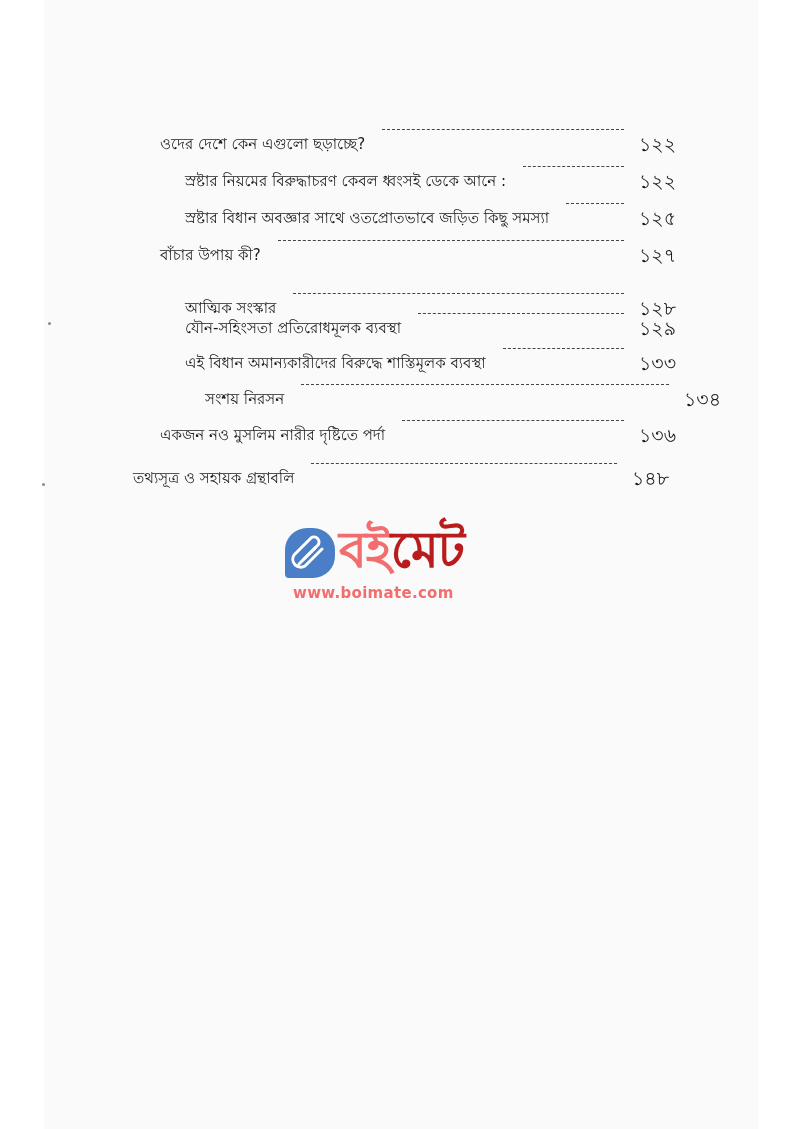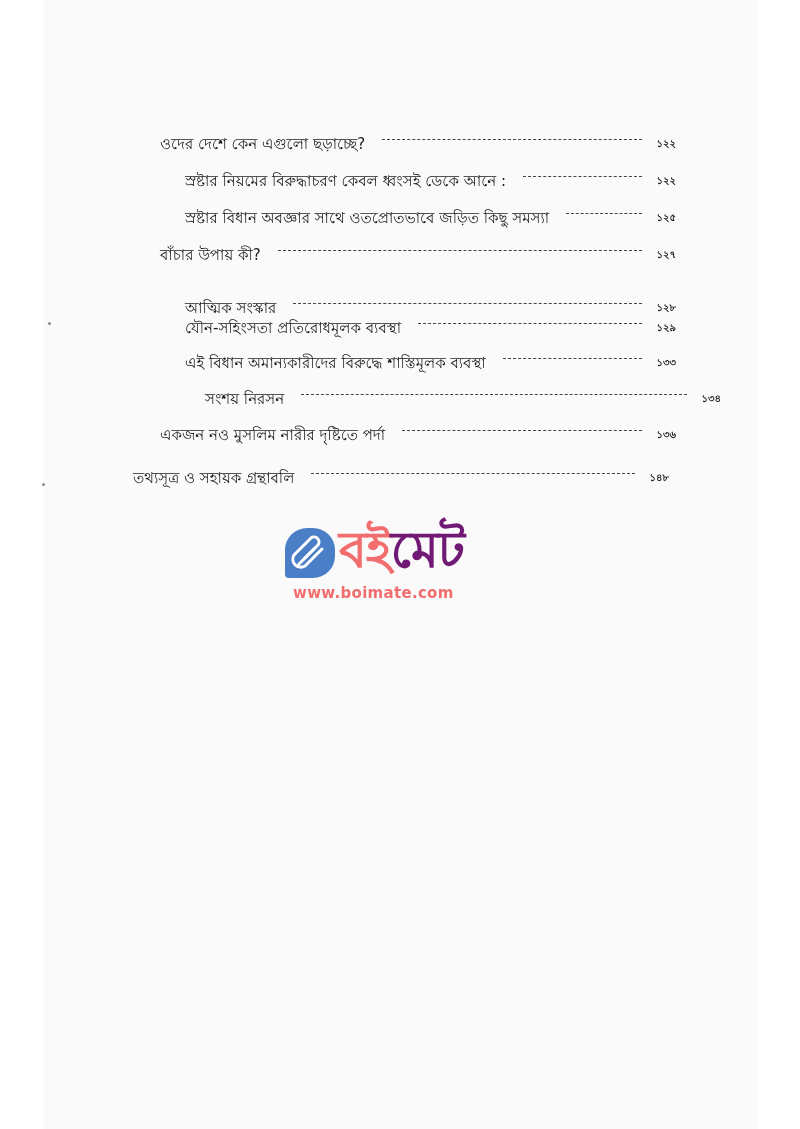--- a/index.html
+++ b/index.html
@@ -32,42 +32,41 @@
     }
     .toc {
       position: absolute;
       left: 0;
       top: 0;
       width: 800px;
     }
     .toc-row {
       position: absolute;
       display: flex;
-      align-items: center;
+      align-items: flex-start;
       font-size: 15px;
       line-height: 20px;
       white-space: nowrap;
       gap: 11px;
     }
     .toc-row .label {
       flex: 0 0 auto;
       padding-right: 6px;
     }
     .toc-row .leader {
       flex: 1 1 auto;
       border-bottom: 1px dashed #444;
       height: 0;
       transform: translateY(-5px);
       min-width: 10px;
     }
     .toc-row .page-num {
       flex: 0 0 auto;
       padding-left: 4px;
-      font-size: 10px;
-      font-weight: bold;
+      font-size: 19px;
     }
     .toc-row.bold .label {
       font-weight: normal;
     }
     .logo {
       position: absolute;
       left: 285px;
       top: 522px;
       width: 230px;
       height: 90px;
@@ -89,21 +88,21 @@
     .logo-text {
       position: absolute;
       left: 54px;
       top: -2px;
       font-size: 50px;
       font-weight: bold;
       line-height: 60px;
       letter-spacing: -1px;
     }
     .logo-text .part1 { color: #f26e6e; }
-    .logo-text .part2 { color: #701a75; }
+    .logo-text .part2 { color: #b91c1c; }
     .logo-url {
       position: absolute;
       left: 8px;
       top: 62px;
       font-size: 15px;
       font-weight: bold;
       color: #f26e6e;
       letter-spacing: 0.3px;
     }
   </style>

